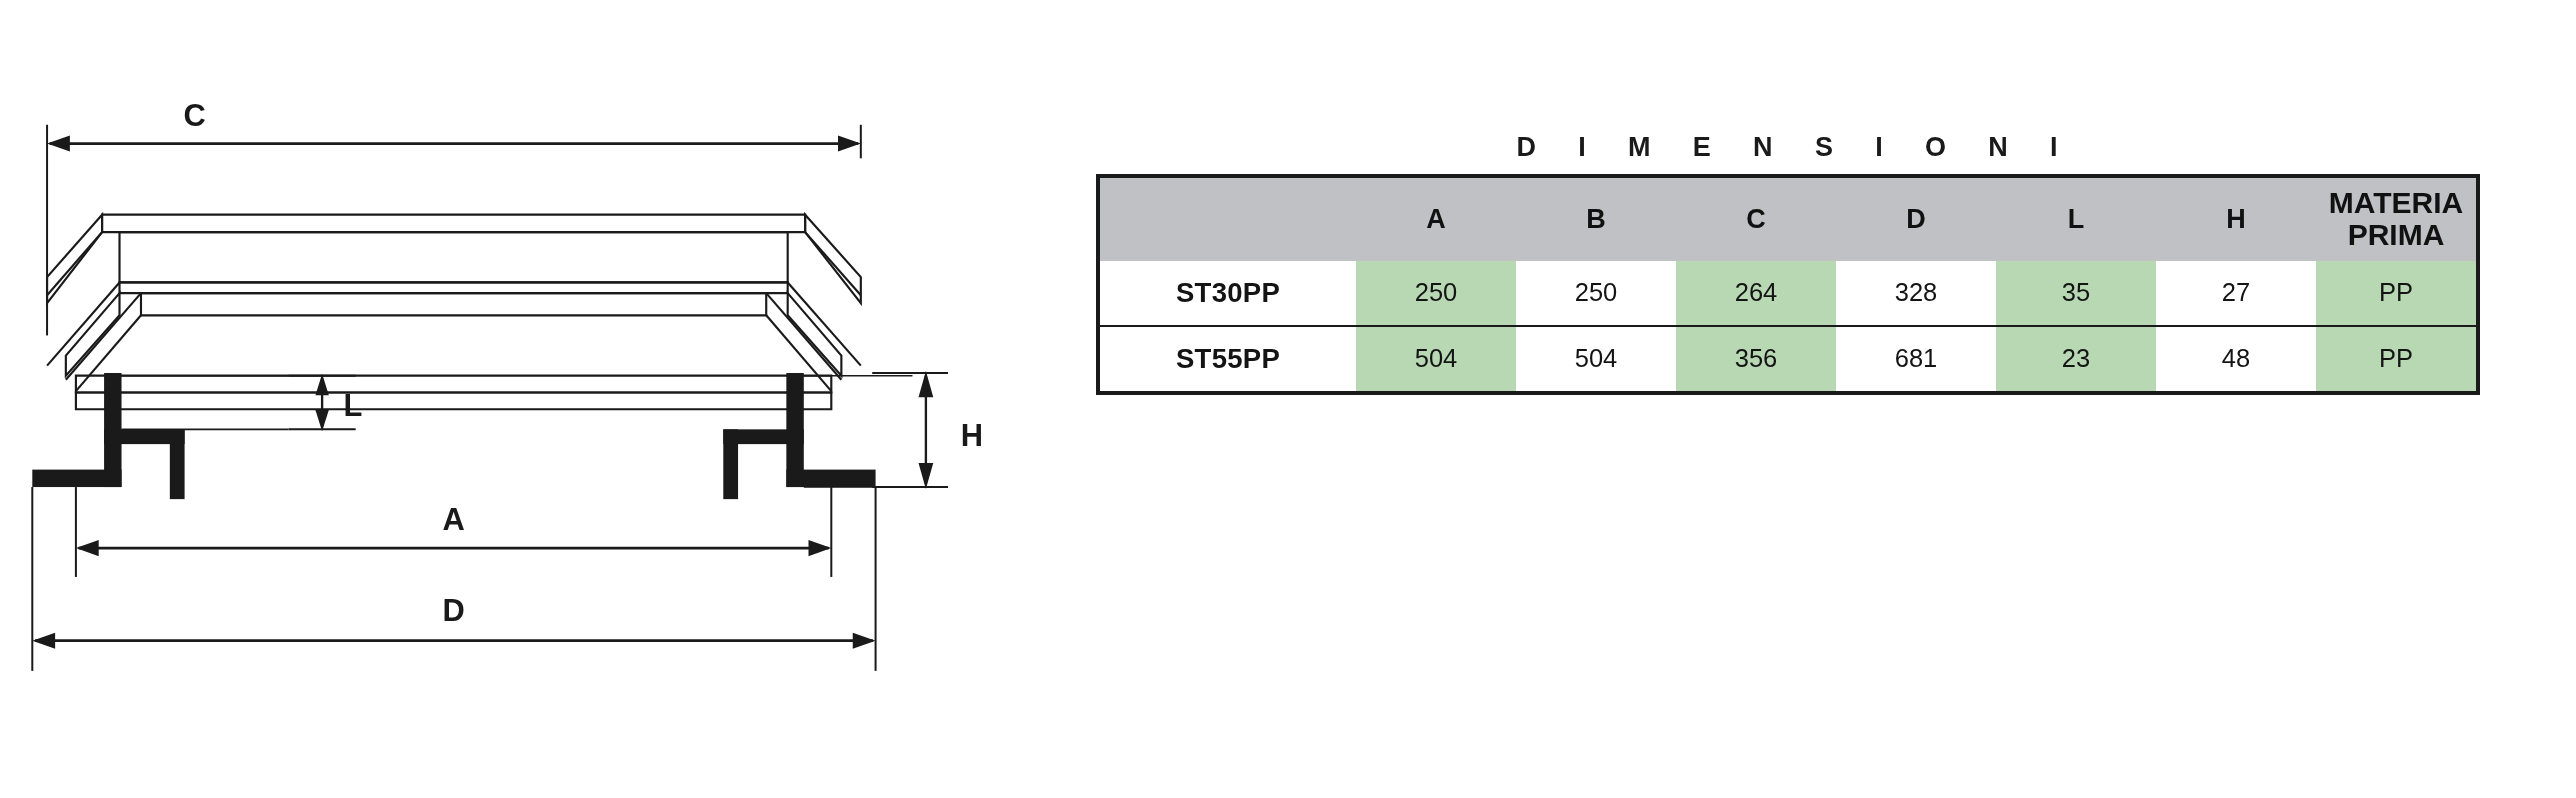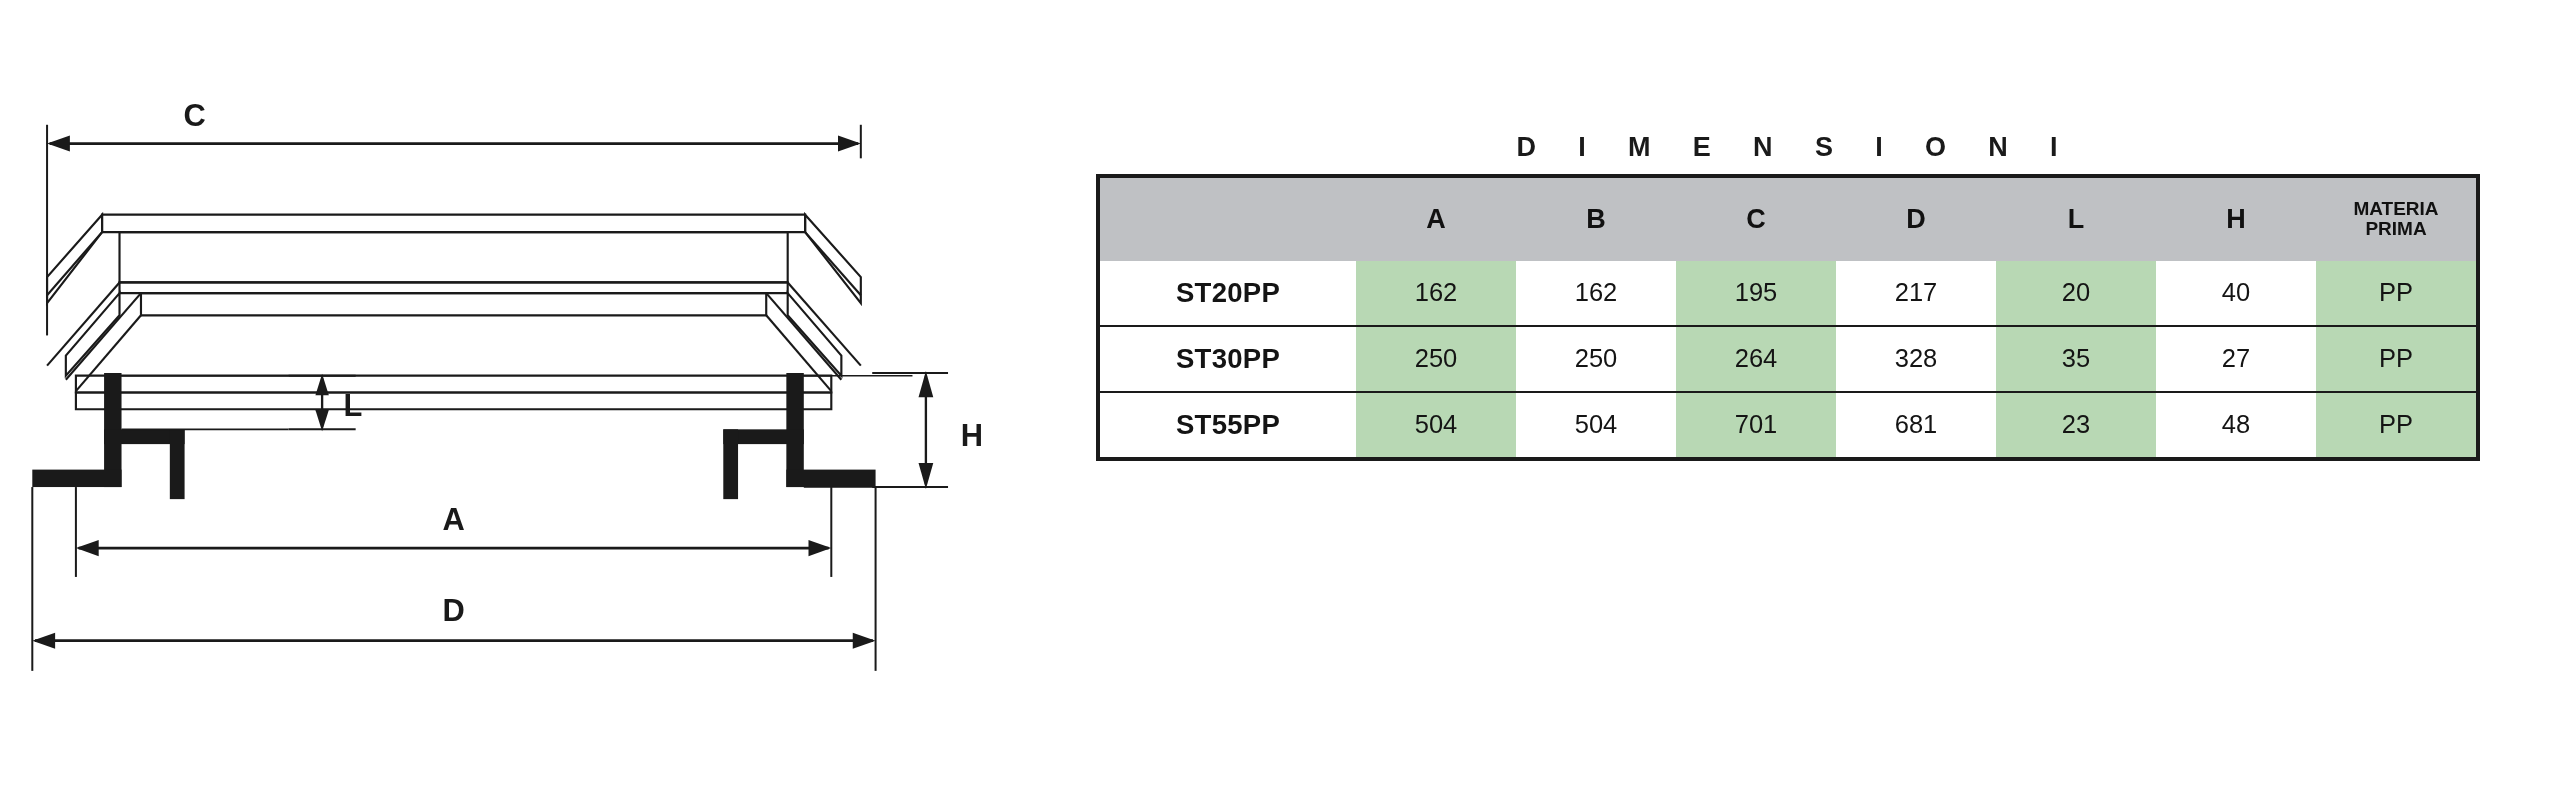--- a/index.html
+++ b/index.html
@@ -51,21 +51,21 @@
     font-size:27px;
     font-weight:bold;
     color:#111111;
     text-align:center;
     vertical-align:middle;
     border:none;
     padding:0;
     line-height:1.06;
   }
   table.dims thead th.mat{
-    font-size:19px;
+    font-size:30px;
     letter-spacing:0px;
   }
   table.dims thead th.blank{background:#bfc1c4;}
 
   table.dims tbody td{
     height:64px;
     text-align:center;
     vertical-align:middle;
     font-size:25.5px;
     color:#141414;
@@ -225,49 +225,39 @@
         <th>L</th>
         <th>H</th>
         <th class="mat">
           <div>MATERIA</div>
           <div>PRIMA</div>
         </th>
       </tr>
     </thead>
     <tbody>
 
-      <tr>
-        <td class="model">ST20PP</td>
-        <td class="green">162</td>
-        <td>162</td>
-        <td class="green">195</td>
-        <td>217</td>
-        <td class="green">20</td>
-        <td>40</td>
-        <td class="matcell">PP</td>
-      </tr>
 
       <tr>
         <td class="model">ST30PP</td>
         <td class="green">250</td>
         <td>250</td>
         <td class="green">264</td>
         <td>328</td>
         <td class="green">35</td>
         <td>27</td>
         <td class="matcell">PP</td>
       </tr>
 
 
 
       <tr>
         <td class="model">ST55PP</td>
         <td class="green">504</td>
         <td>504</td>
-        <td class="green">701</td>
+        <td class="green">356</td>
         <td>681</td>
         <td class="green">23</td>
         <td>48</td>
         <td class="matcell">PP</td>
       </tr>
 
     </tbody>
   </table>
 </div>
 

